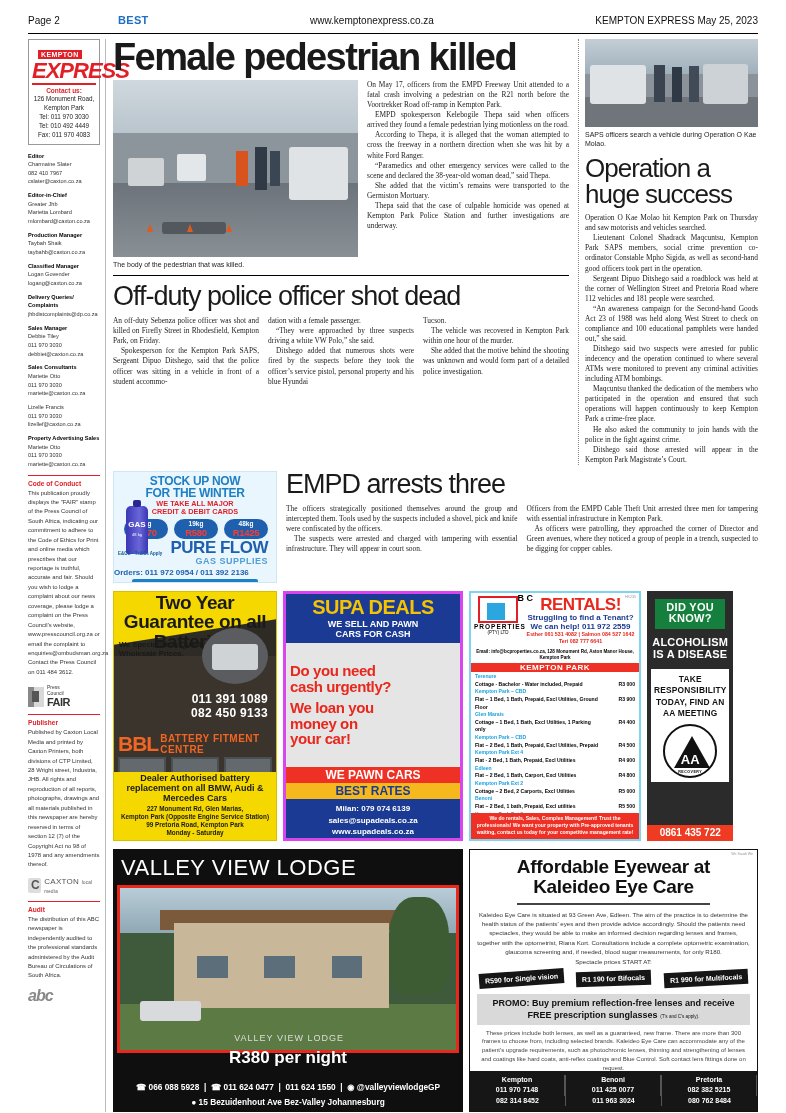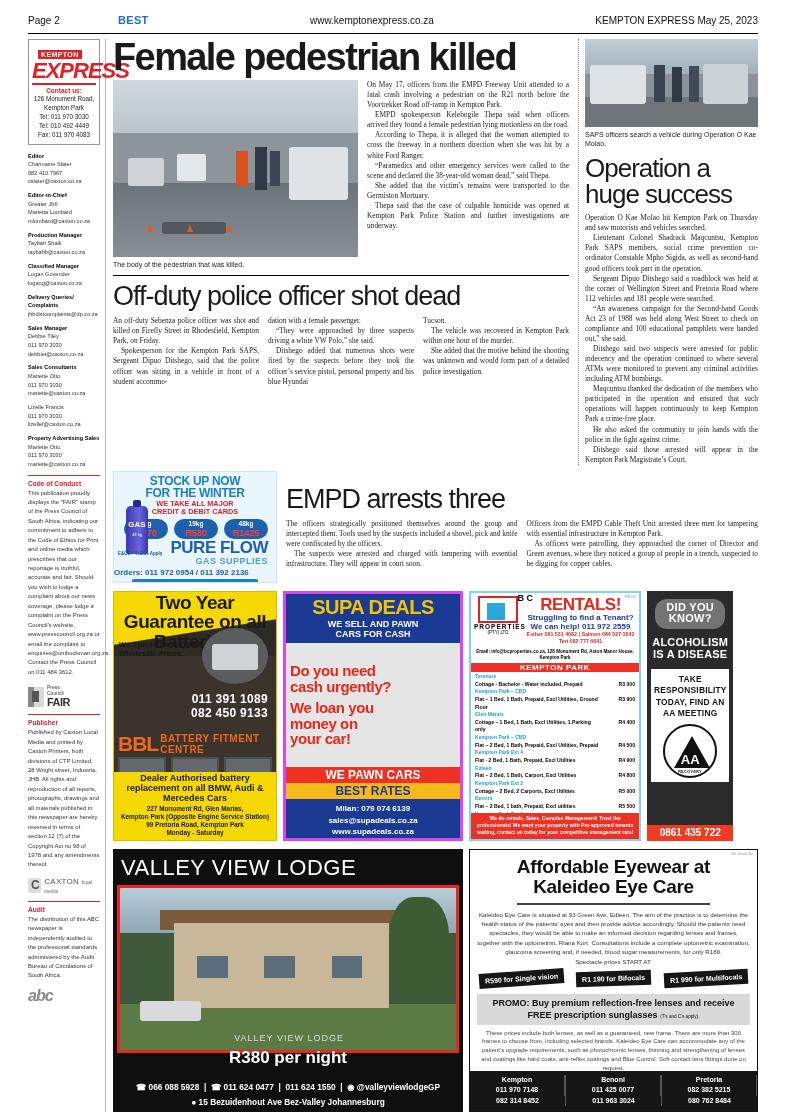--- a/index.html
+++ b/index.html
@@ -161,21 +161,21 @@
   .rent-tbl{padding:1px 4px 0;}
   .rent-area{color:#1aa3dd;font-weight:bold;font-size:5.1px;line-height:1.5;}
   .rent-row{display:flex;font-size:5.1px;font-weight:bold;line-height:1.5;}
   .rent-row .d{flex:1;}
   .rent-row .p{width:34px;text-align:right;}
   .rent-foot{position:absolute;left:0;right:0;bottom:0;background:#ee3124;color:#fff;font-weight:bold;font-size:5.1px;text-align:center;line-height:1.35;padding:2px 4px 3px;}
   .rent-ref{position:absolute;right:3px;top:2px;font-size:3.6px;color:#999;}
 
   
   .ad-aa{background:#2b2b2b;height:250px;position:relative;}
-  .aa-dyk{background:#737373;color:#fff;font-weight:bold;font-size:11px;text-align:center;line-height:1.05;margin:8px 8px 0;padding:3px 0 4px;letter-spacing:.3px;border-radius:12px;}
+  .aa-dyk{background:#15803d;color:#fff;font-weight:bold;font-size:11px;text-align:center;line-height:1.05;margin:8px 8px 0;padding:3px 0 4px;letter-spacing:.3px;}
   .aa-alc{color:#fff;font-weight:bold;font-size:11px;text-align:center;line-height:1.15;margin-top:7px;letter-spacing:.2px;}
   .aa-white{background:#fff;margin:8px 4px 0;padding:5px 3px 4px;}
   .aa-take{color:#111;font-weight:bold;font-size:8.4px;text-align:center;line-height:1.35;letter-spacing:.2px;}
   .aa-circle{width:54px;height:54px;border:2px solid #111;border-radius:50%;margin:4px auto 0;position:relative;}
   .aa-circle .tri{position:absolute;left:9px;top:10px;width:0;height:0;border-left:18px solid transparent;border-right:18px solid transparent;border-bottom:32px solid #111;}
   .aa-circle .aa{position:absolute;left:0;right:0;top:26px;text-align:center;color:#fff;font-weight:bold;font-size:13px;}
   .aa-circle .rc{position:absolute;left:0;right:0;bottom:2px;text-align:center;font-size:3.6px;font-weight:bold;letter-spacing:.5px;}
   .aa-phone{position:absolute;left:0;right:0;bottom:0;background:#ee3b22;color:#fff;font-weight:bold;font-size:10px;text-align:center;padding:2px 0 3px;}
 
   
@@ -458,21 +458,21 @@
                 </div>
               </div>
             <div class="pureflow">PURE FLOW</div>
             <div class="gassup">GAS SUPPLIES</div>
             <div class="eoe">E&amp;OE · Ts&amp;Cs Apply</div>
             <div class="orders">Orders: 011 972 0954 / 011 392 2136</div>
             <div class="freedel">FREE DELIVERIES</div>
           </div>
         </div>
         <div style="flex:1;">
-          <h2 class="sub" style="margin-top:15px;">EMPD arrests three</h2>
+          <h2 class="sub" style="margin-top:0;">EMPD arrests three</h2>
           <div class="c2">
             <div class="bodytext" id="empd-c2">
                 <p class="first">The officers strategically positioned themselves around the group and intercepted them. Tools used by the suspects included a shovel, pick and knife were confiscated by the officers.</p>
                 <p>The suspects were arrested and charged with tampering with essential infrastructure. They will appear in court soon.</p>
               </div>
             <div class="bodytext" id="empd-c1">
                 <p class="first">Officers from the EMPD Cable Theft Unit arrested three men for tampering with essential infrastructure in Kempton Park.</p>
                 <p>As officers were patrolling, they approached the corner of Director and Green avenues, where they noticed a group of people in a trench, suspected to be digging for copper cables.</p>
               </div>
           </div>

